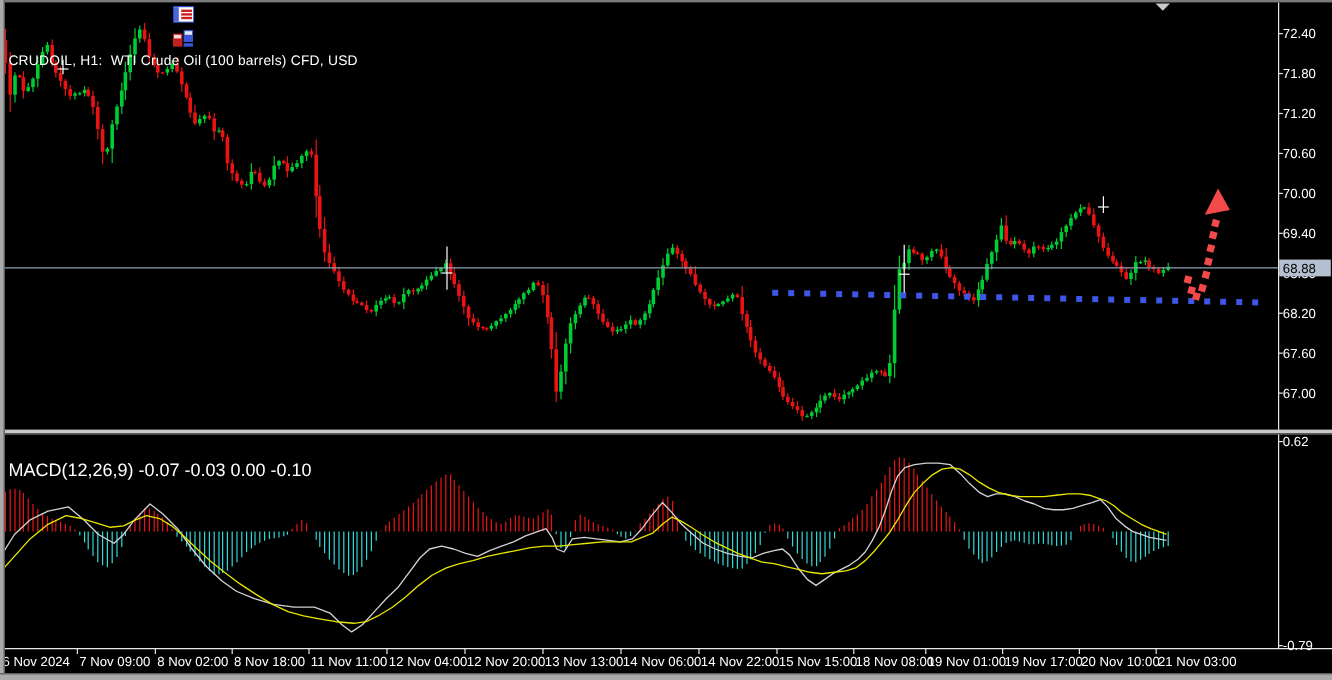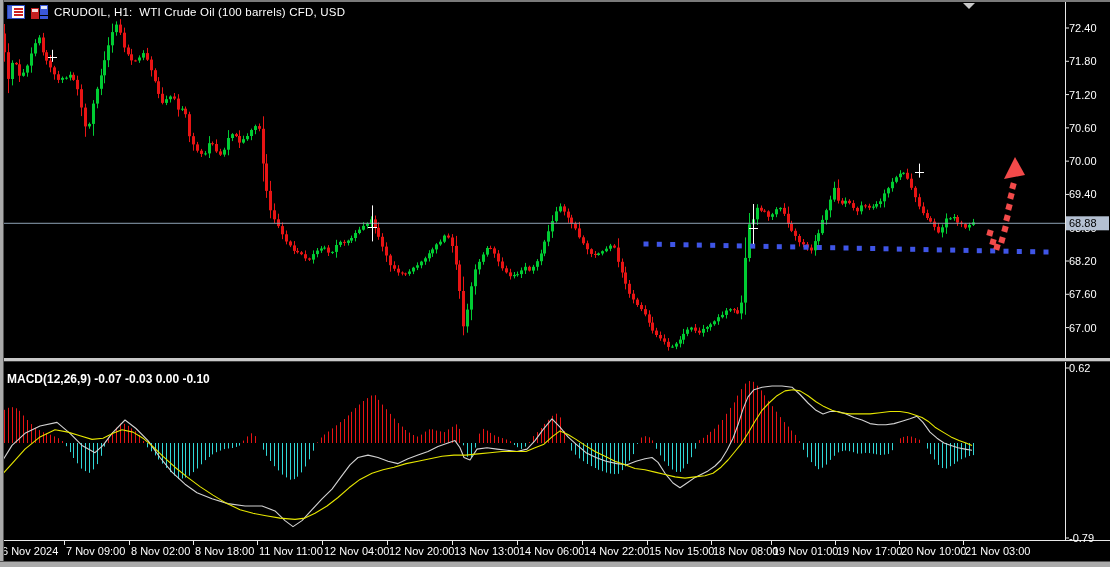--- a/index.html
+++ b/index.html
@@ -1,23 +1,23 @@
 <!DOCTYPE html>
 <html><head>
 <meta charset="utf-8">
 <style>
   html,body{margin:0;padding:0;}
   body{
     width:1110px;height:567px;position:relative;overflow:hidden;
     background:#000;font-family:"Liberation Sans",sans-serif;
   }
   #chart-svg{position:absolute;left:0;top:0;z-index:1;}
-  .header{position:absolute;top:5px;left:7px;display:flex;align-items:center;gap:6px;z-index:5;}
+  .header{position:absolute;top:5px;left:7px;display:flex;align-items:center;gap:6px;z-index:5;flex-direction:column;}
   .title{color:#fff;font-size:11.5px;white-space:pre;letter-spacing:.2px;}
-  .macd-label{position:absolute;top:372px;left:7px;color:#fff;font-size:12px;z-index:5;white-space:pre;font-weight:bold;}
+  .macd-label{position:absolute;top:384px;left:7px;color:#fff;font-size:15px;z-index:5;white-space:pre;}
   .pane-splitter{position:absolute;left:0;top:358px;width:1110px;height:3px;background:#c9c9c9;border-bottom:1px solid #3c3c3c;z-index:4;cursor:row-resize;}
   .frame-left{position:absolute;left:0;top:0;width:3px;height:567px;background:#aaa;border-right:1px solid #555;z-index:6;}
   .frame-bottom{position:absolute;left:0;top:561px;width:1110px;height:6px;background:#aaa;border-top:1px solid #555;z-index:6;}
   .frame-top{position:absolute;left:0;top:0;width:1110px;height:2px;background:#7a7a7a;z-index:6;}
   .icon{display:inline-block;line-height:0;}
 </style>
 </head>
 <body>
 
 <svg id="chart-svg" width="1110" height="567" xmlns="http://www.w3.org/2000/svg">

